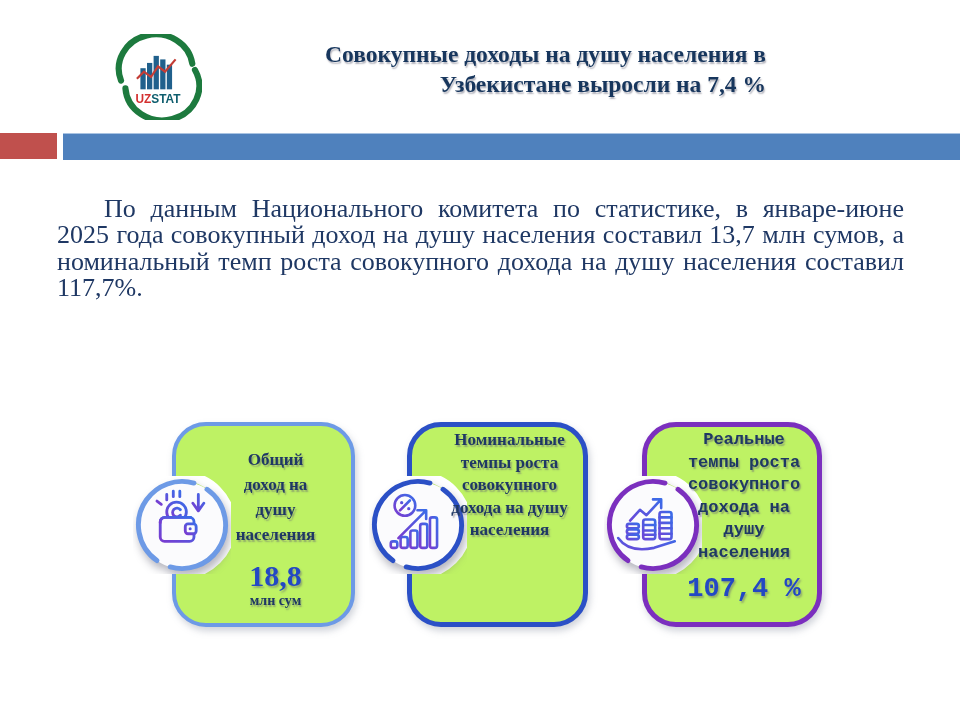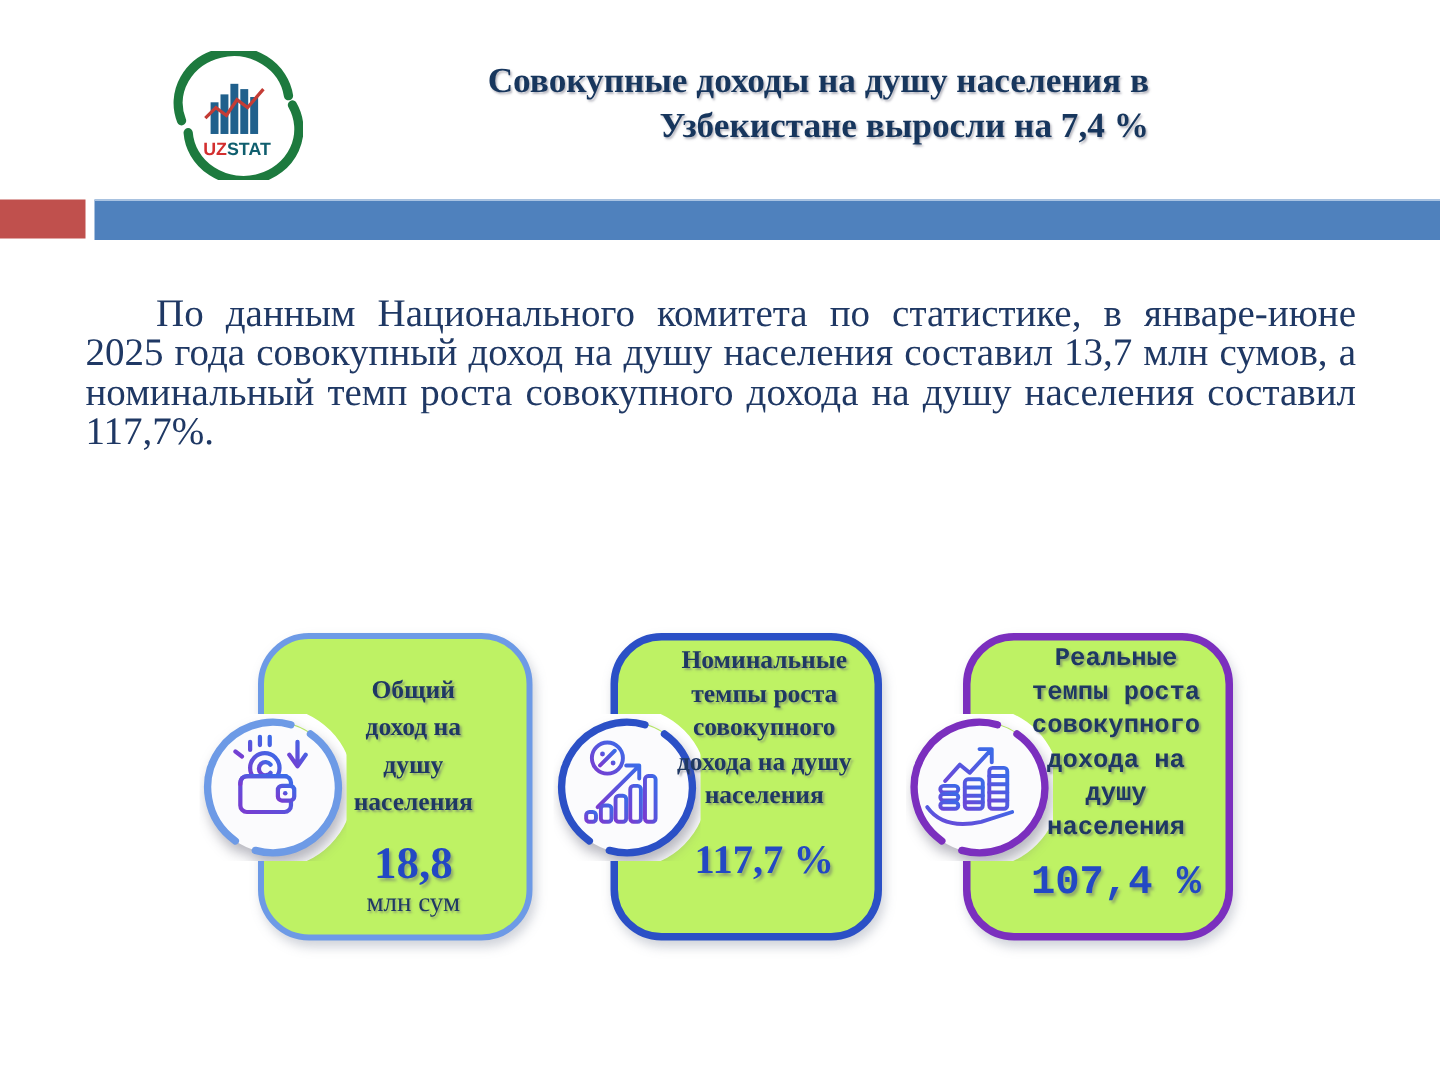--- a/index.html
+++ b/index.html
@@ -53,21 +53,21 @@
     text-shadow:1.5px 1.5px 1.5px rgba(100,100,115,.5);
   }
   .card1 .card-title{margin-top:21px;line-height:25px;}
   .card-value{
     font-weight:bold;color:#2348C4;font-size:27px;margin-top:16px;
     text-shadow:1.5px 2px 2px rgba(100,100,115,.5);
   }
   .card1 .card-value{font-size:30px;margin-top:14px;line-height:30px;}
   .card3 .card-value{margin-top:10px;}
   .card-unit{
-    font-weight:normal;color:#1F3864;font-size:18px;line-height:20px;
+    font-weight:bold;color:#1F3864;font-size:14px;line-height:20px;
     text-shadow:1px 1.5px 1.5px rgba(100,100,115,.5);
   }
   .logo-text{font-family:"Liberation Sans","DejaVu Sans",sans-serif;font-weight:bold;}
 </style>
 </head>
 <body>
 
 <div class="slide">
 
   <svg class="logo" viewBox="0 0 100 96">
@@ -160,21 +160,20 @@
             <rect x="56" y="38" width="6.5" height="28" rx="2"></rect>
           </g>
         </svg>
       </div>
       <div class="card-body">
         <div class="card-title">Номинальные
 темпы роста
 совокупного
 дохода на душу
 населения</div>
-        <div class="card-value">117,7 %</div>
       </div>
     </div>
 
     <div class="card card3" style="--accent: #7B2FBE;">
       <div class="icon-wrap">
         <svg viewBox="0 0 90 90">
           <defs>
             <linearGradient id="grad3" x1="0" y1="1" x2="1" y2="0">
               <stop offset="0" stop-color="#6A48D8"></stop>
                 <stop offset="1" stop-color="#3B6BE8"></stop>

